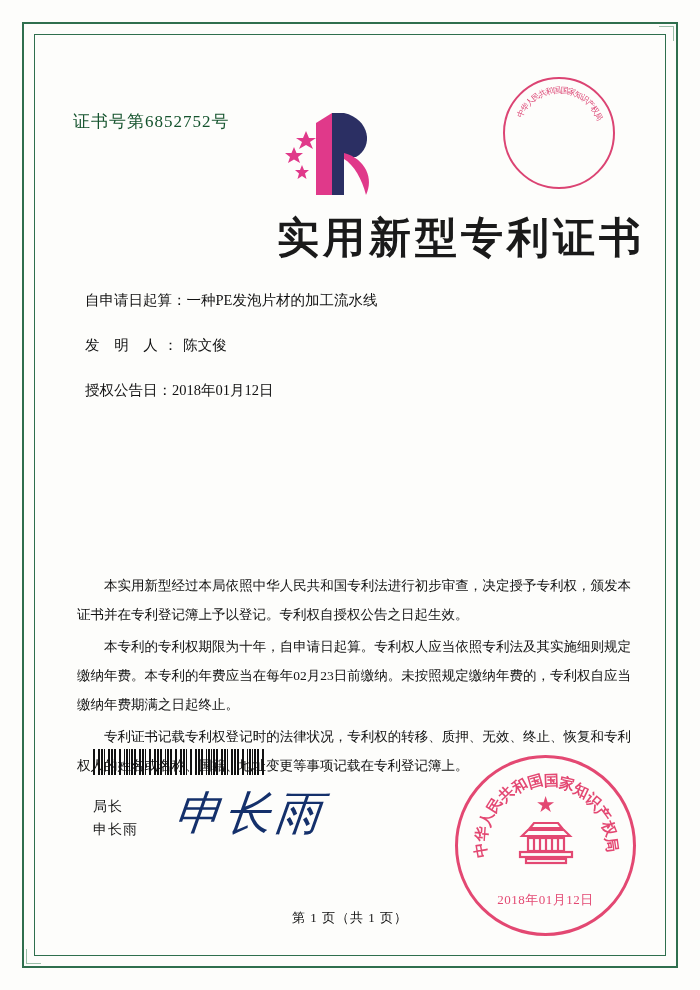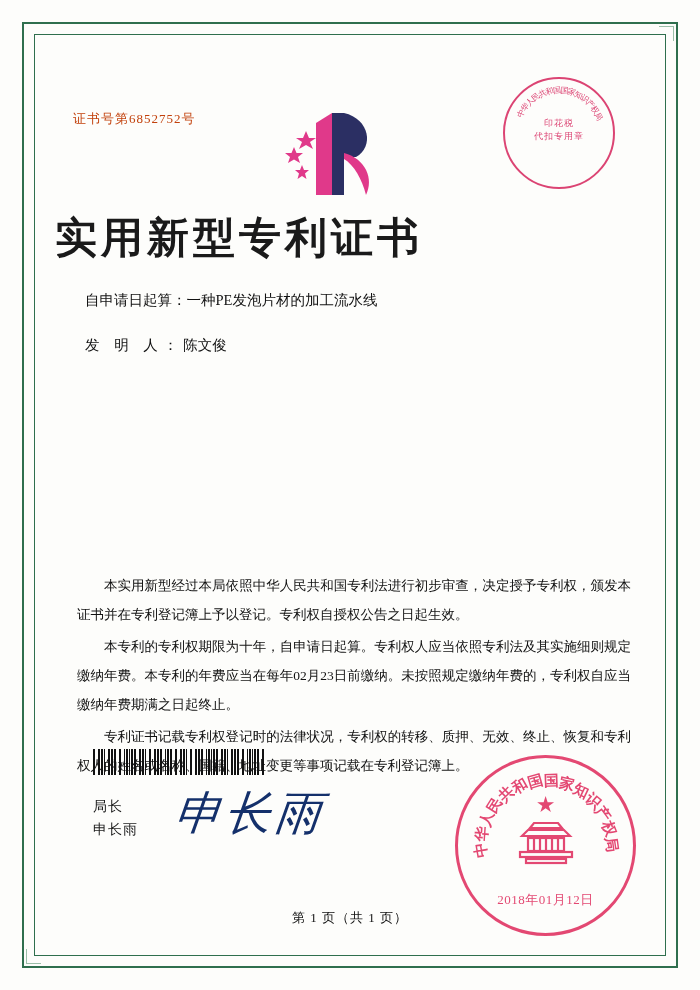--- a/index.html
+++ b/index.html
@@ -55,23 +55,23 @@
     top: 55px;
     right: 55px;
     bottom: 55px;
   }
 
   
   .cert-no {
     position: absolute;
     left: 18px;
     top: 55px;
-    font-size: 13px;
+    font-size: 17px;
     letter-spacing: 1px;
-    color: #c2410c;
+    color: #14532d;
   }
 
   
   .logo {
     position: absolute;
     left: 215px;
     top: 40px;
     width: 120px;
     height: 110px;
   }
@@ -111,21 +111,21 @@
     line-height: 13px;
     letter-spacing: 1px;
   }
 
   
   .title {
     position: absolute;
     left: 0;
     right: 0;
     top: 155px;
-    text-align: left;
+    text-align: right;
     font-size: 42px;
     font-weight: bold;
     letter-spacing: 4px;
     font-family: Liberation Mono, monospace;
   }
 
   
   .fields {
     position: absolute;
     left: 30px;
@@ -305,34 +305,33 @@
         <span style="transform: rotate(-18deg) translate(0,-48px);">和</span>
         <span style="transform: rotate(-8deg) translate(0,-48px);">国</span>
         <span style="transform: rotate(2deg) translate(0,-48px);">国</span>
         <span style="transform: rotate(12deg) translate(0,-48px);">家</span>
         <span style="transform: rotate(22deg) translate(0,-48px);">知</span>
         <span style="transform: rotate(32deg) translate(0,-48px);">识</span>
         <span style="transform: rotate(42deg) translate(0,-48px);">产</span>
         <span style="transform: rotate(52deg) translate(0,-48px);">权</span>
         <span style="transform: rotate(62deg) translate(0,-48px);">局</span>
       </div>
-      <div class="center-lines">
-        <div>印花税</div>
-        <div>代扣专用章</div>
-      </div>
     </div>
 
     <div class="title">实用新型专利证书</div>
 
     <div class="fields">
       <div class="field-row">
         <span class="field-label">自申请日起算：</span><span class="field-value">一种PE发泡片材的加工流水线</span>
       </div>
       <div class="field-row">
         <span class="field-label sp-wide">发 明 人：</span><span class="field-value">陈文俊</span>
+      </div>
+      <div class="field-row">
+        <span class="field-label">授权公告日：</span><span class="field-value">2018年01月12日</span>
       </div>
     </div>
 
     <div class="body-text">
       <p>本实用新型经过本局依照中华人民共和国专利法进行初步审查，决定授予专利权，颁发本证书并在专利登记簿上予以登记。专利权自授权公告之日起生效。</p>
       <p>本专利的专利权期限为十年，自申请日起算。专利权人应当依照专利法及其实施细则规定缴纳年费。本专利的年费应当在每年02月23日前缴纳。未按照规定缴纳年费的，专利权自应当缴纳年费期满之日起终止。</p>
       <p>专利证书记载专利权登记时的法律状况，专利权的转移、质押、无效、终止、恢复和专利权人的姓名或名称、国籍、地址变更等事项记载在专利登记簿上。</p>
     </div>
 
     <div class="barcode">

